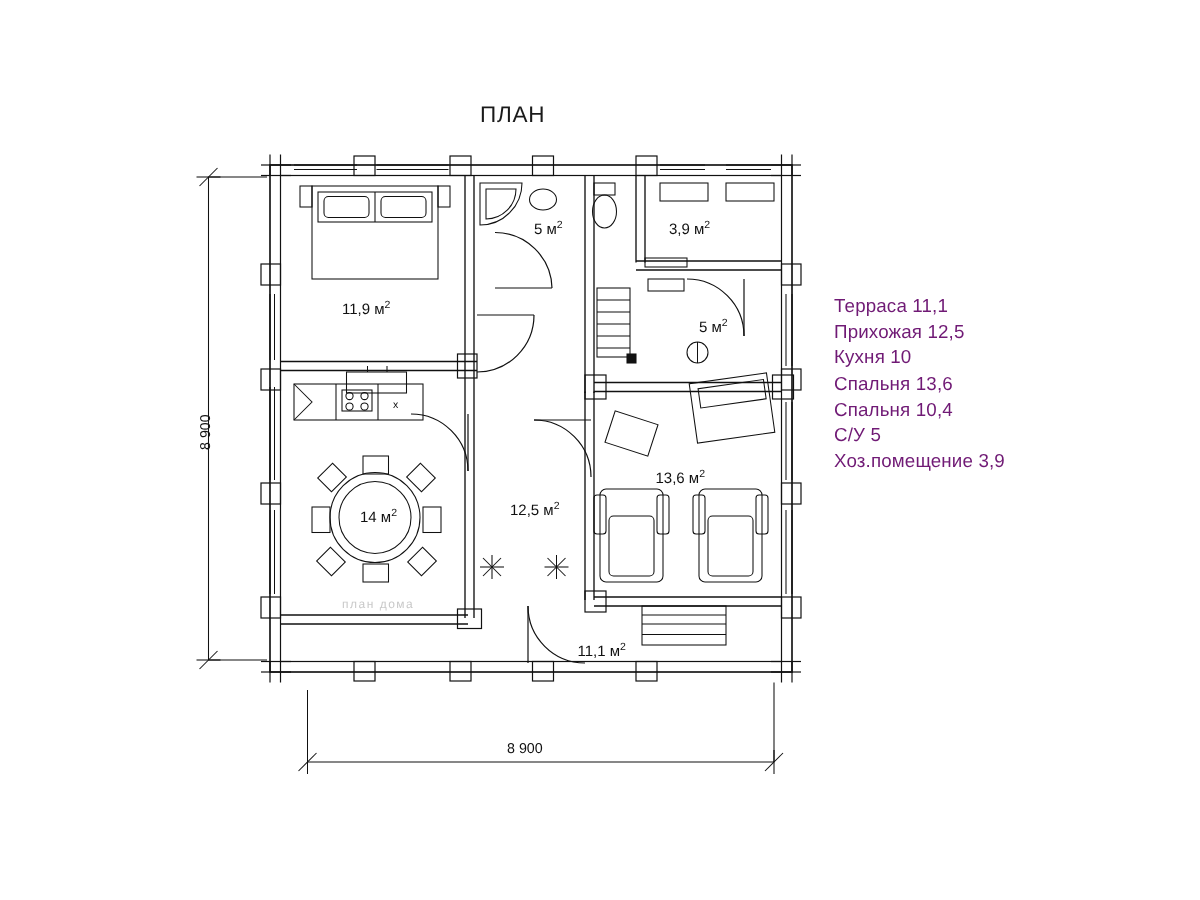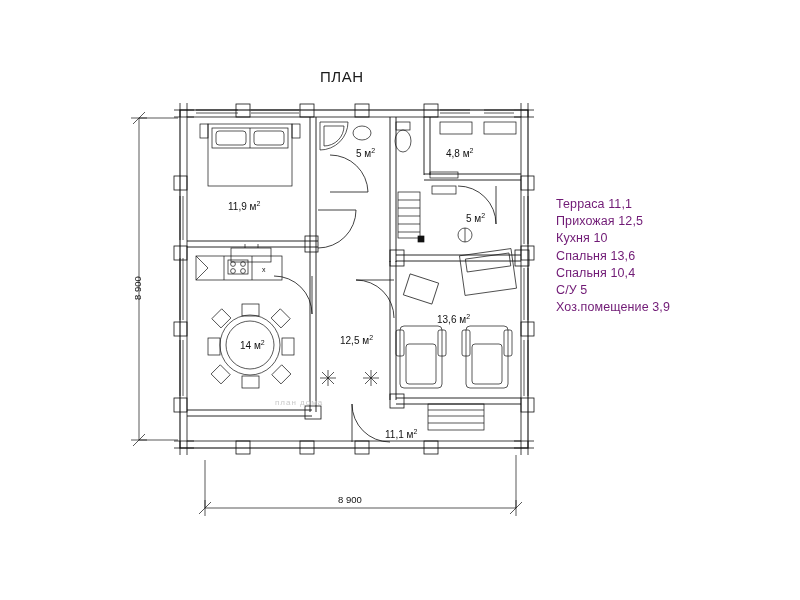--- a/index.html
+++ b/index.html
@@ -58,21 +58,20 @@
     transform: rotate(-90deg);
     transform-origin: left top;
   }
   .watermark {
     position: absolute;
     left: 228px;
     top: 398px;
     font-size: 8px;
     color: #c9c9c9;
     letter-spacing: 1px;
-    margin-left: 47px;
   }
 </style>
 </head>
 <body>
 
 <div id="page">
 
   <div class="plan-title">ПЛАН</div>
 
   <svg class="plan" viewBox="0 0 800 600" xmlns="http://www.w3.org/2000/svg">
@@ -333,21 +332,21 @@
         <line x1="133" y1="446" x2="145" y2="434"></line>
         <line x1="139" y1="118" x2="178" y2="118"></line>
         <line x1="139" y1="440" x2="178" y2="440"></line>
       </g>
 
     </g>
   </svg>
 
   <div class="rlabel" style="left:228px; top:200px;"><span>11,9 м</span><sup>2</sup></div>
   <div class="rlabel" style="left:356px; top:147px;"><span>5 м</span><sup>2</sup></div>
-  <div class="rlabel" style="left:446px; top:147px;"><span>4,8 м</span><sup>2</sup></div>
+  <div class="rlabel" style="left:446px; top:147px;"><span>3,9 м</span><sup>2</sup></div>
   <div class="rlabel" style="left:466px; top:212px;"><span>5 м</span><sup>2</sup></div>
   <div class="rlabel" style="left:240px; top:339px;"><span>14 м</span><sup>2</sup></div>
   <div class="rlabel" style="left:340px; top:334px;"><span>12,5 м</span><sup>2</sup></div>
   <div class="rlabel" style="left:437px; top:313px;"><span>13,6 м</span><sup>2</sup></div>
   <div class="rlabel" style="left:385px; top:428px;"><span>11,1 м</span><sup>2</sup></div>
 
   <div class="dimtext" style="left:338px; top:494px;">8 900</div>
   <div class="dimtext vert" style="left:132px; top:300px;">8 900</div>
 
   <div class="legend">

